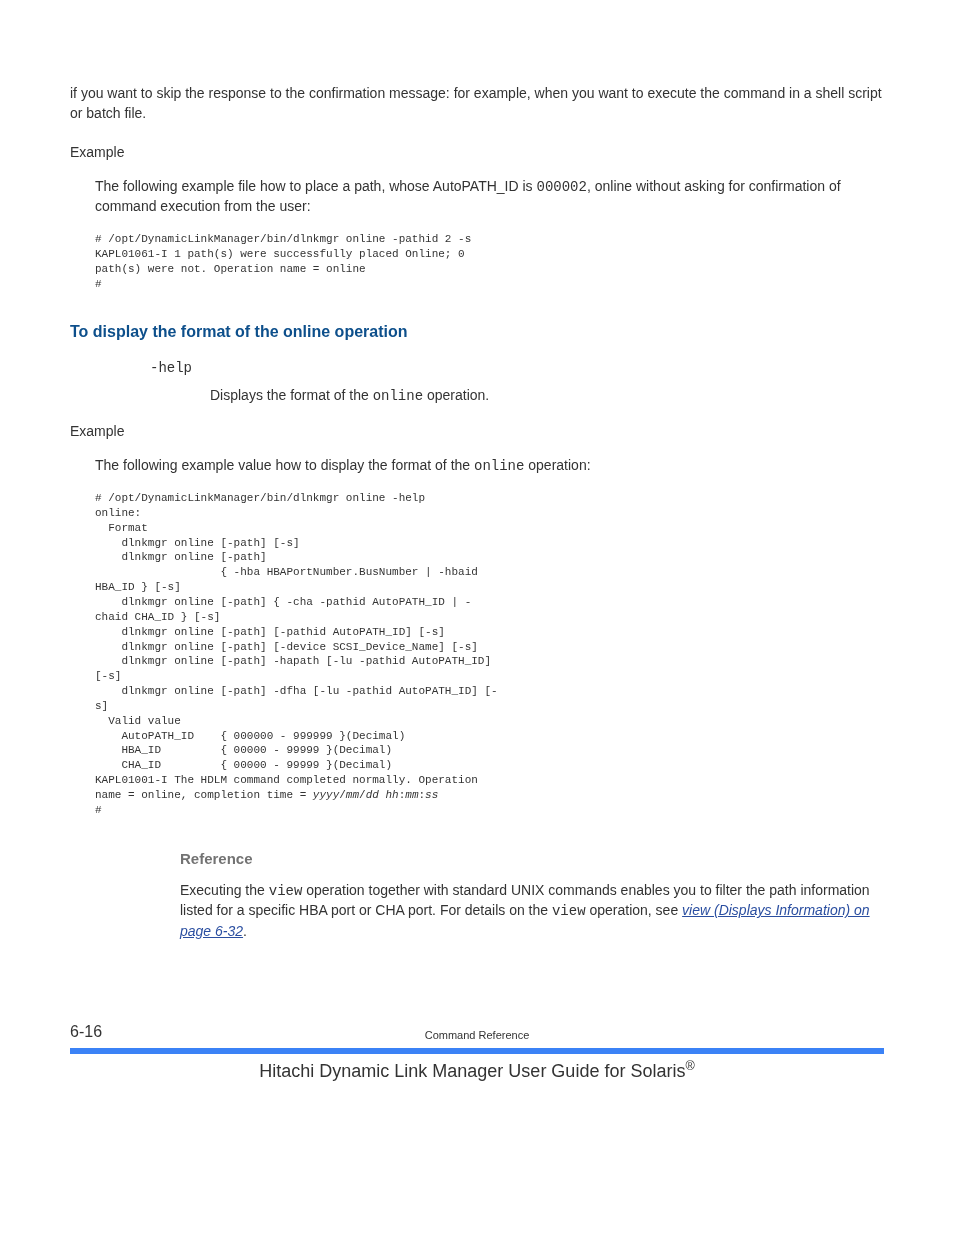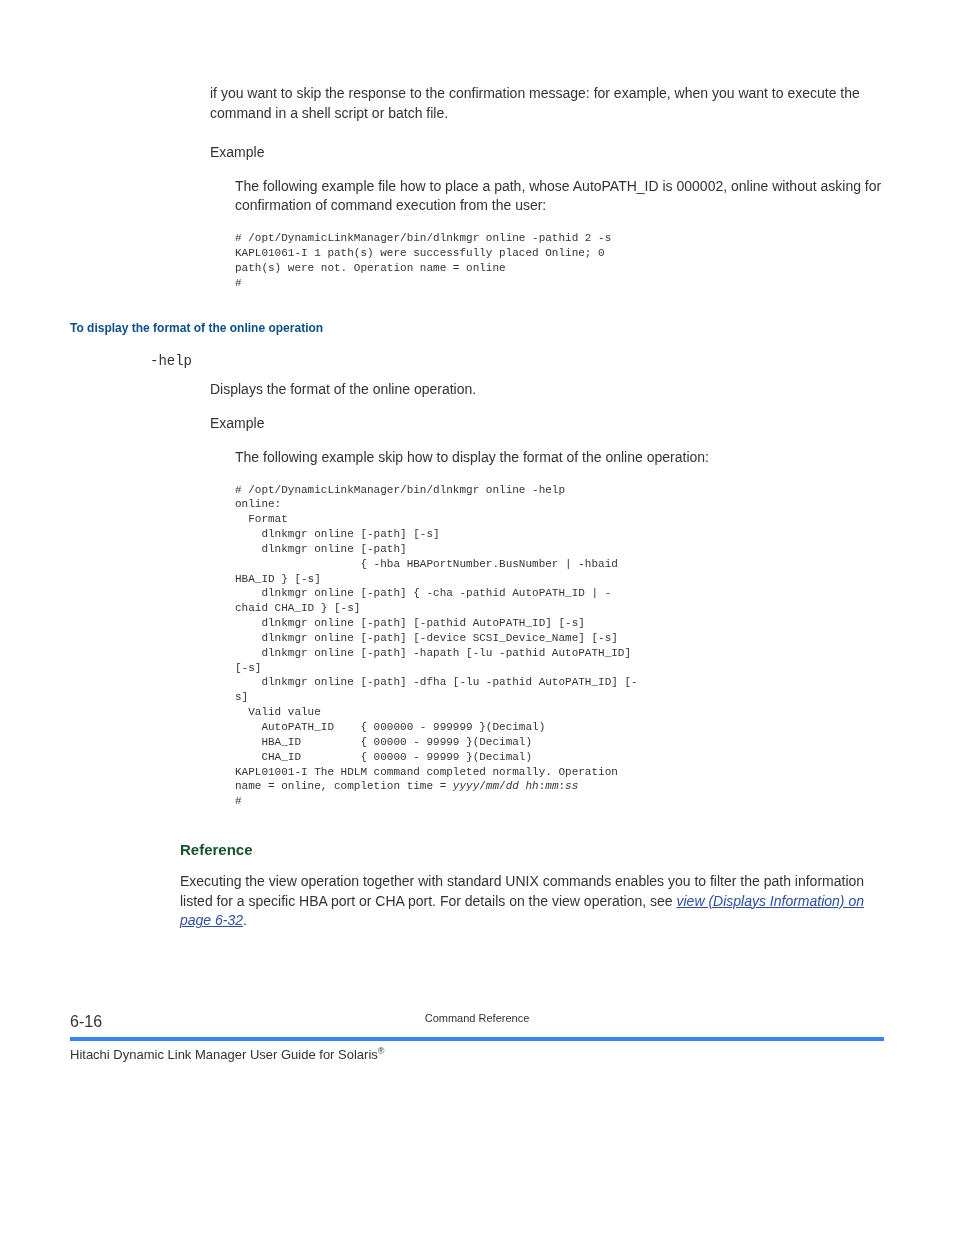--- a/index.html
+++ b/index.html
@@ -5,21 +5,20 @@
   body {
     font-family: Verdana, Geneva, sans-serif;
     font-size: 14px;
     color: #333;
     margin: 0;
     padding: 70px 70px 40px 70px;
     background: #fff;
     line-height: 1.4;
   }
   .content-block {
-    margin-left: 140px;
   }
   .intro-text {
     margin-bottom: 20px;
   }
   .example-heading {
     margin-bottom: 5px;
   }
   .example-body {
     margin-left: 25px;
     margin-bottom: 15px;
@@ -33,72 +32,72 @@
     margin-top: 10px;
     margin-bottom: 30px;
   }
   .code-italic {
     font-style: italic;
     text-align: center;
   }
   .section-heading {
     color: #0d4f8b;
     font-weight: bold;
-    font-size: 12px;
+    font-size: 16px;
     margin: 25px 0 15px 0;
   }
   .subsection-heading {
-    color: #14532d;
+    color: #737373;
     font-weight: bold;
     font-size: 15px;
     margin: 25px 0 12px 0;
     margin-left: 110px;
   }
   .option-name {
     font-family: "Courier New", Courier, monospace;
     margin-left: 80px;
     margin-bottom: 8px;
   }
   .option-desc {
     margin-left: 140px;
     margin-bottom: 15px;
   }
   .inline-code {
-    font-family: Liberation Sans, sans-serif;
+    font-family: Liberation Mono, monospace;
   }
   .reference-body {
     margin-left: 110px;
     margin-bottom: 80px;
   }
   .link {
     color: #2a4ea0;
     text-decoration: underline;
     font-style: italic;
   }
   .footer {
     margin-top: 60px;
   }
   .footer-line1 {
     display: flex;
-    align-items: flex-start;
-    border-bottom: 4px solid #3b82f6;
+    align-items: flex-end;
+    border-bottom: 6px solid #3b82f6;
     padding-bottom: 4px;
   }
   .page-num {
     font-size: 16px;
     width: 120px;
   }
   .footer-title1 {
     flex: 1;
     text-align: center;
     font-size: 11px;
   }
   .footer-title2 {
-    text-align: left;
-    font-size: 13px;
+    text-align: center;
+    font-size: 18px;
     padding-top: 4px;
   }
   sup {
     font-size: 0.7em;
   }
 </style>
 </head>
 <body>
 
 <div class="content-block">
@@ -117,21 +116,21 @@
 <div class="section-heading">To display the format of the online operation</div>
 
 <div class="option-name">-help</div>
 <div class="option-desc">
   <span>Displays the format of the </span><span class="inline-code">online</span><span> operation.</span>
 </div>
 
 <div class="content-block">
   <p class="example-heading">Example</p>
   <p class="example-body">
-    <span>The following example skip how to display the format of the </span><span class="inline-code">online</span><span> operation:</span>
+    <span>The following example value how to display the format of the </span><span class="inline-code">online</span><span> operation:</span>
   </p>
   <div class="code-block"><span># /opt/DynamicLinkManager/bin/dlnkmgr online -help
 online:
   Format
     dlnkmgr online [-path] [-s]
     dlnkmgr online [-path]
                    { -hba HBAPortNumber.BusNumber | -hbaid
 HBA_ID } [-s]
     dlnkmgr online [-path] { -cha -pathid AutoPATH_ID | -
 chaid CHA_ID } [-s]

